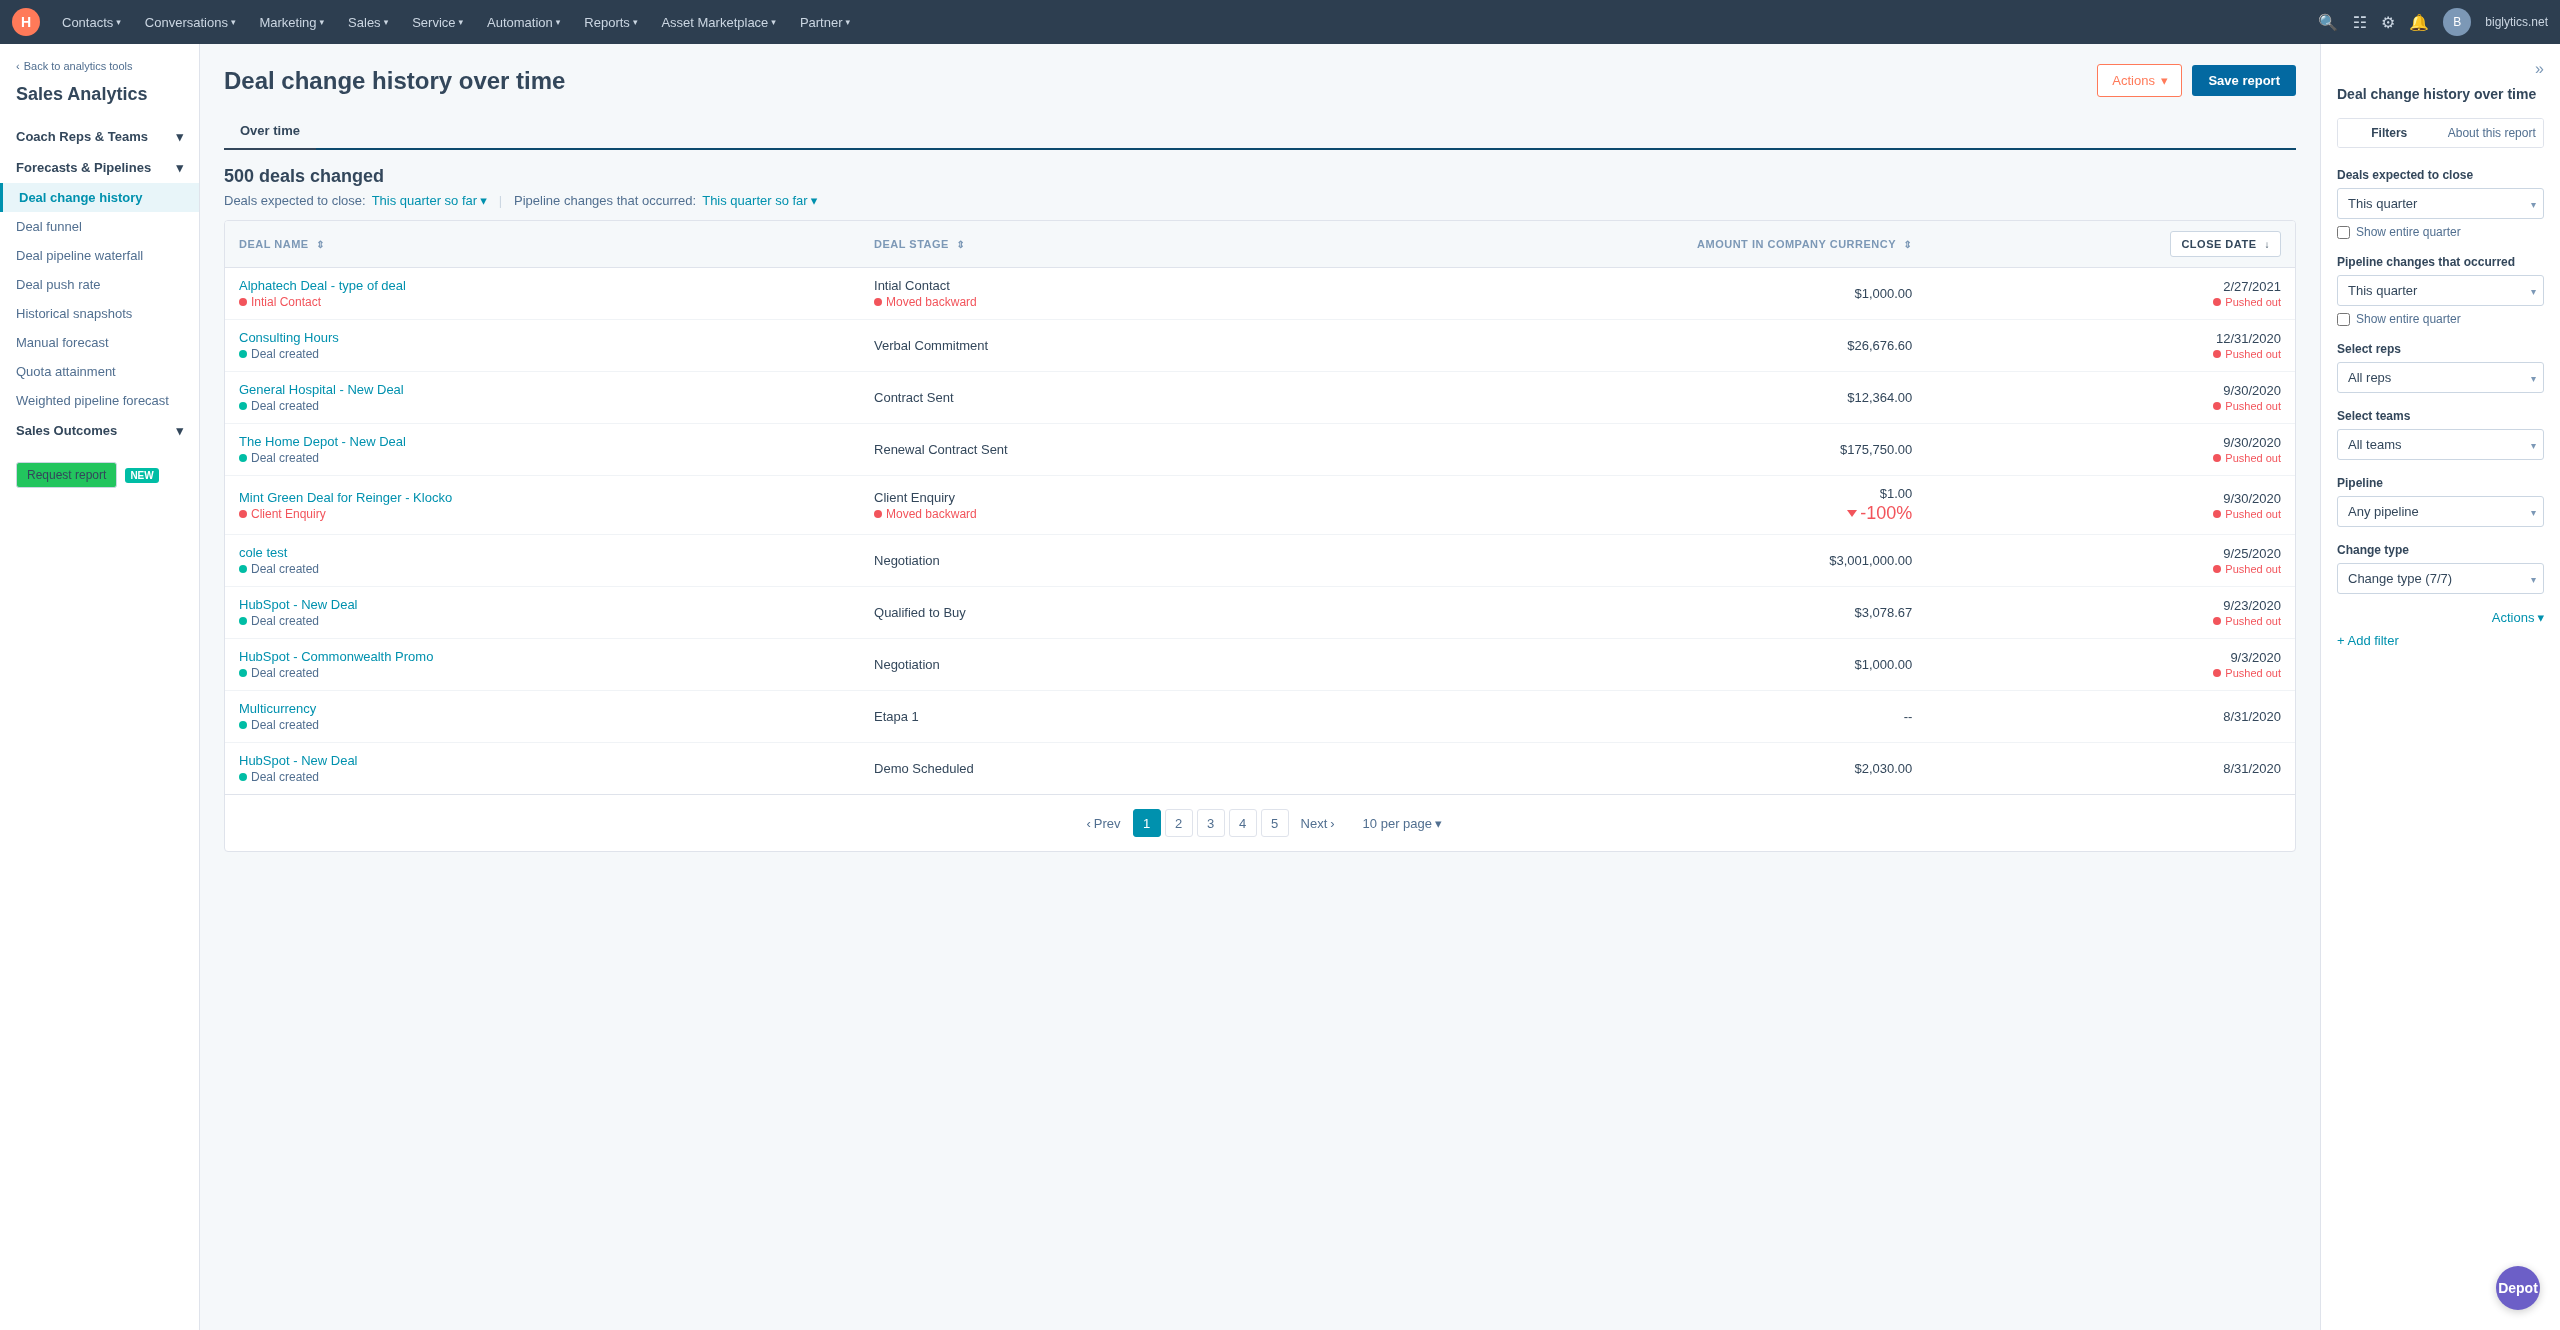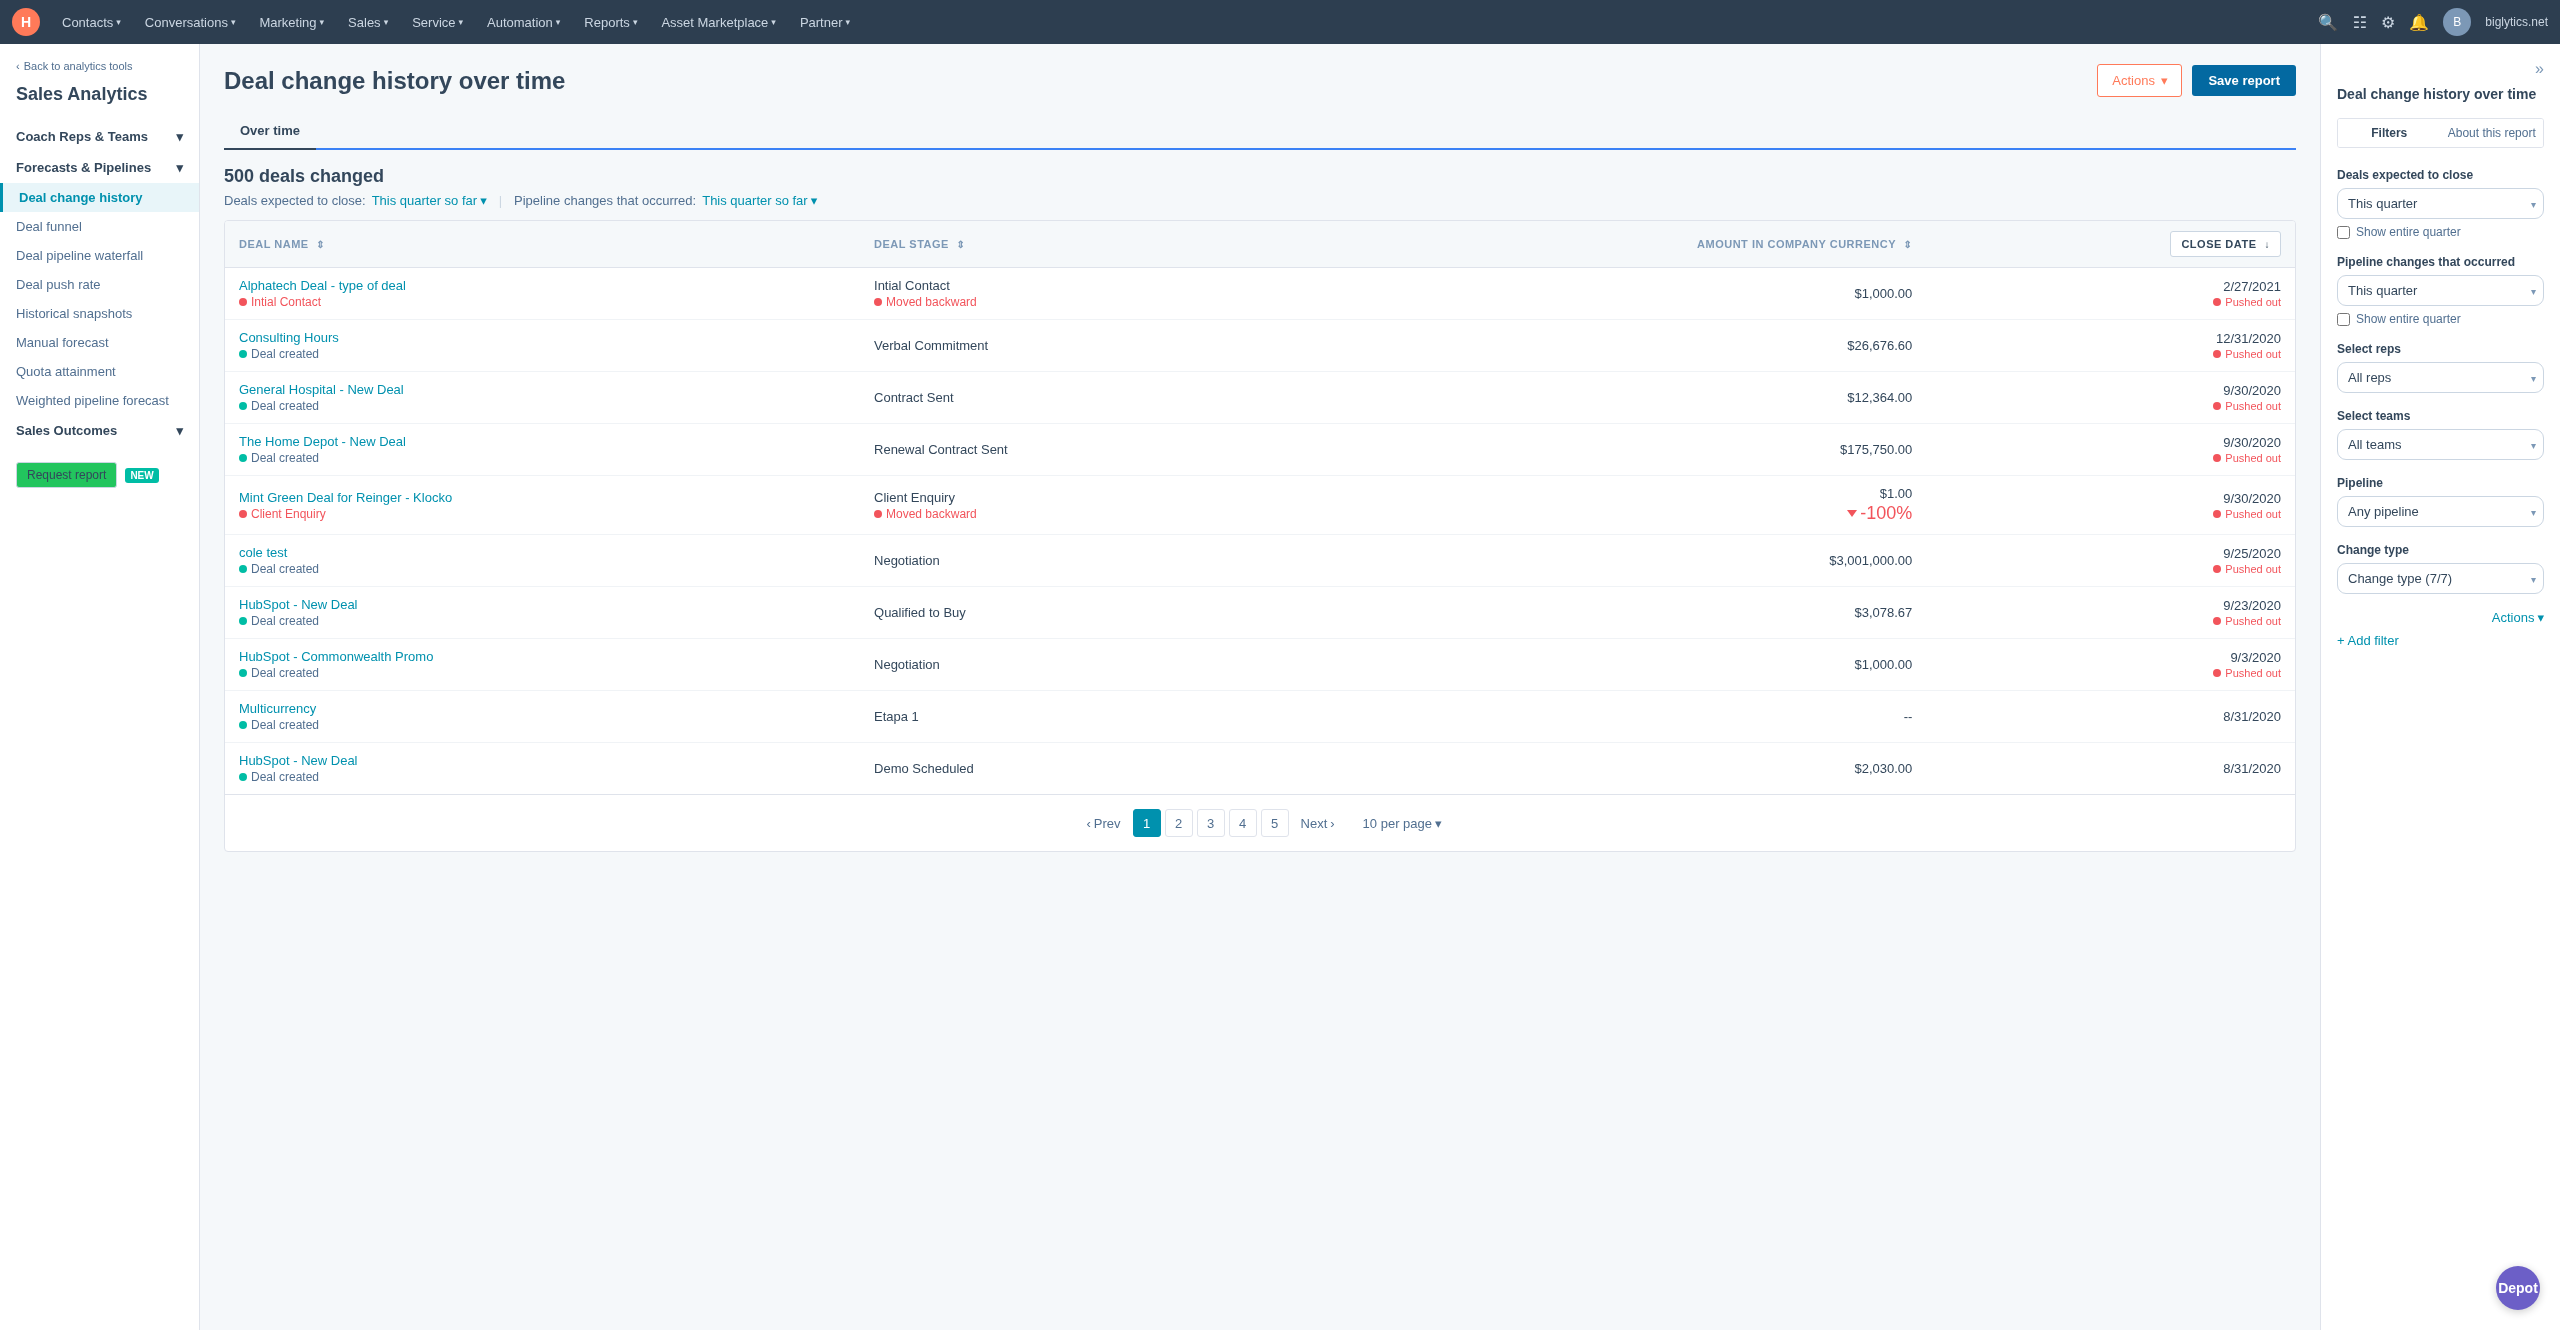--- a/index.html
+++ b/index.html
@@ -163,21 +163,21 @@
       border: none;
       color: white;
       border-radius: 3px;
       padding: 8px 16px;
       font-size: 13px;
       cursor: pointer;
       font-weight: 600;
     }
 
     
-    .tabs { border-bottom: 2px solid #3b82f6; margin-bottom: 16px; display: flex; }
+    .tabs { border-bottom: 2px solid #0c4a6e; margin-bottom: 16px; display: flex; }
     .tab {
       padding: 10px 16px;
       font-size: 13px;
       color: #516f90;
       cursor: pointer;
       border-bottom: 2px solid transparent;
       margin-bottom: -2px;
     }
     .tab.active {
       color: #33475b;
@@ -373,21 +373,21 @@
       color: #33475b;
       margin-bottom: 6px;
     }
     .select-wrapper {
       position: relative;
     }
     .panel-select {
       width: 100%;
       padding: 7px 28px 7px 10px;
       border: 1px solid #cbd6e2;
-      border-radius: 9px;
+      border-radius: 3px;
       font-size: 13px;
       color: #33475b;
       background: white;
       appearance: none;
       cursor: pointer;
     }
     .select-chevron {
       position: absolute;
       right: 8px; top: 50%;
       transform: translateY(-50%);

